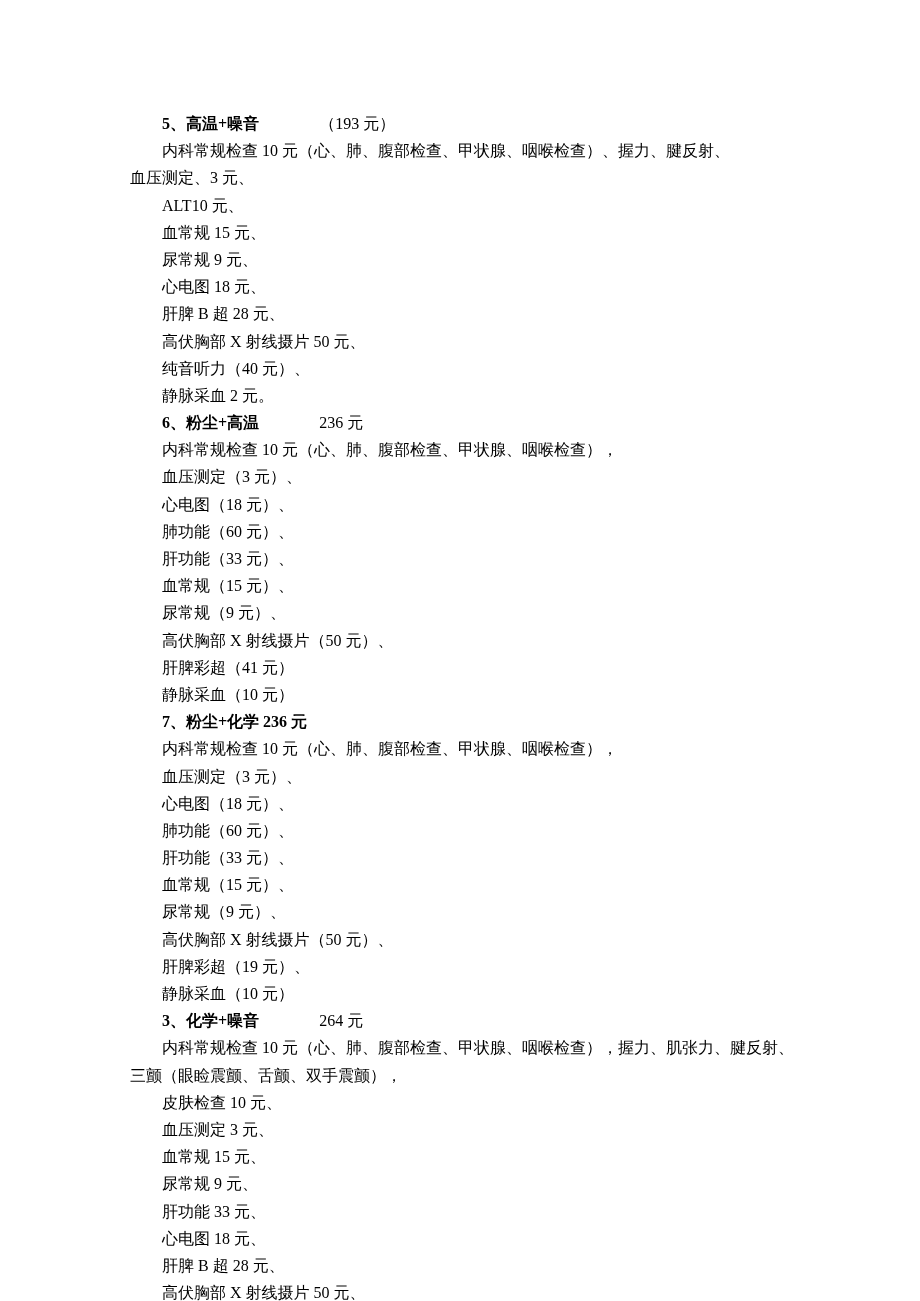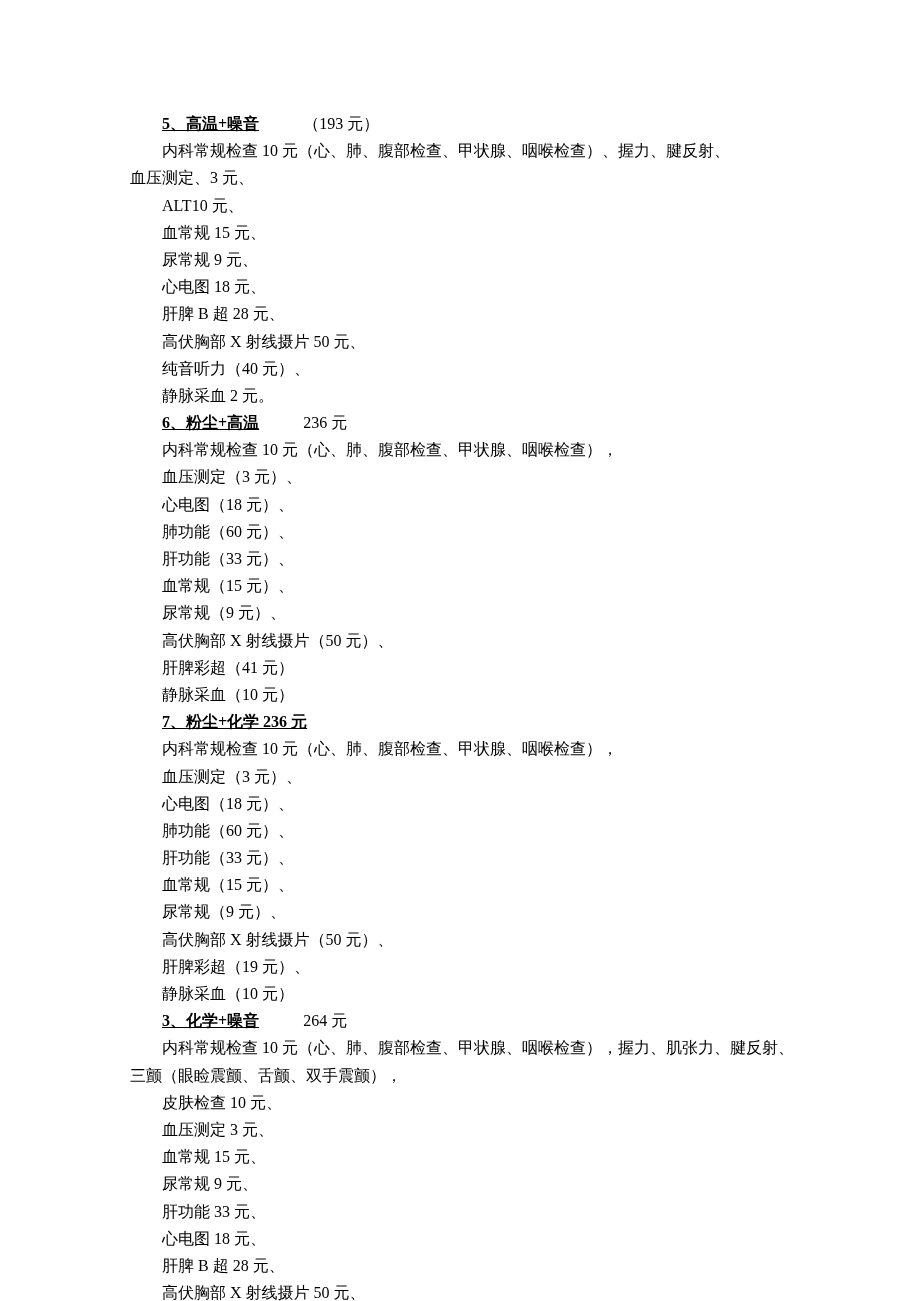--- a/index.html
+++ b/index.html
@@ -17,24 +17,23 @@
       width: 920px;
     }
     .indent {
       text-indent: 2em;
     }
     .no-indent {
       text-indent: 0;
     }
     .header-label {
       font-weight: bold;
-      text-decoration: underline;
     }
     .header-price {
-      margin-left: 40px;
+      margin-left: 56px;
     }
     p {
       margin: 0;
     }
   </style>
 </head>
 <body>
 
 <p class="indent">
   <span class="header-label">5、高温+噪音</span>

